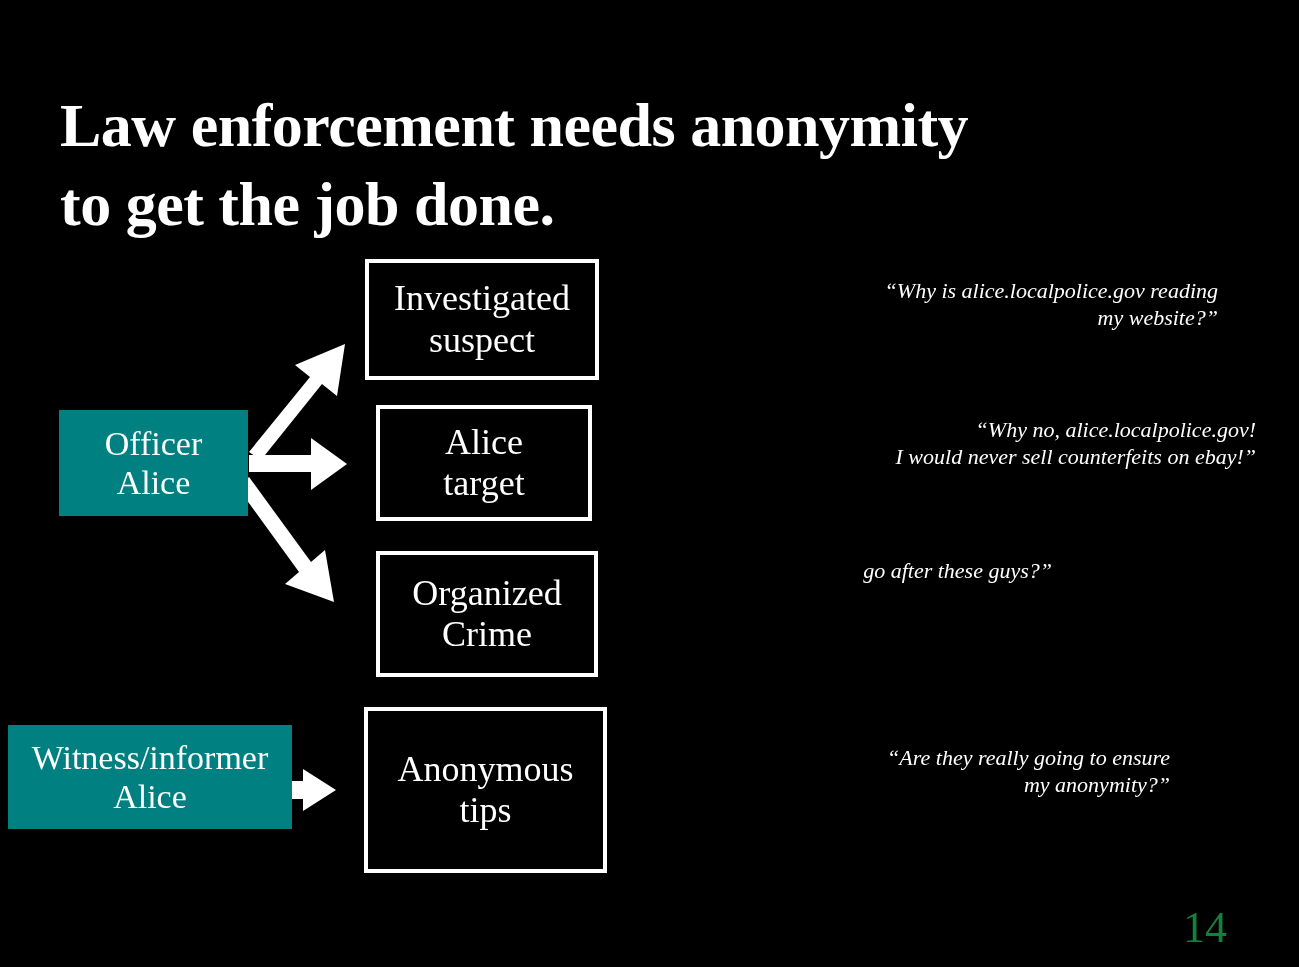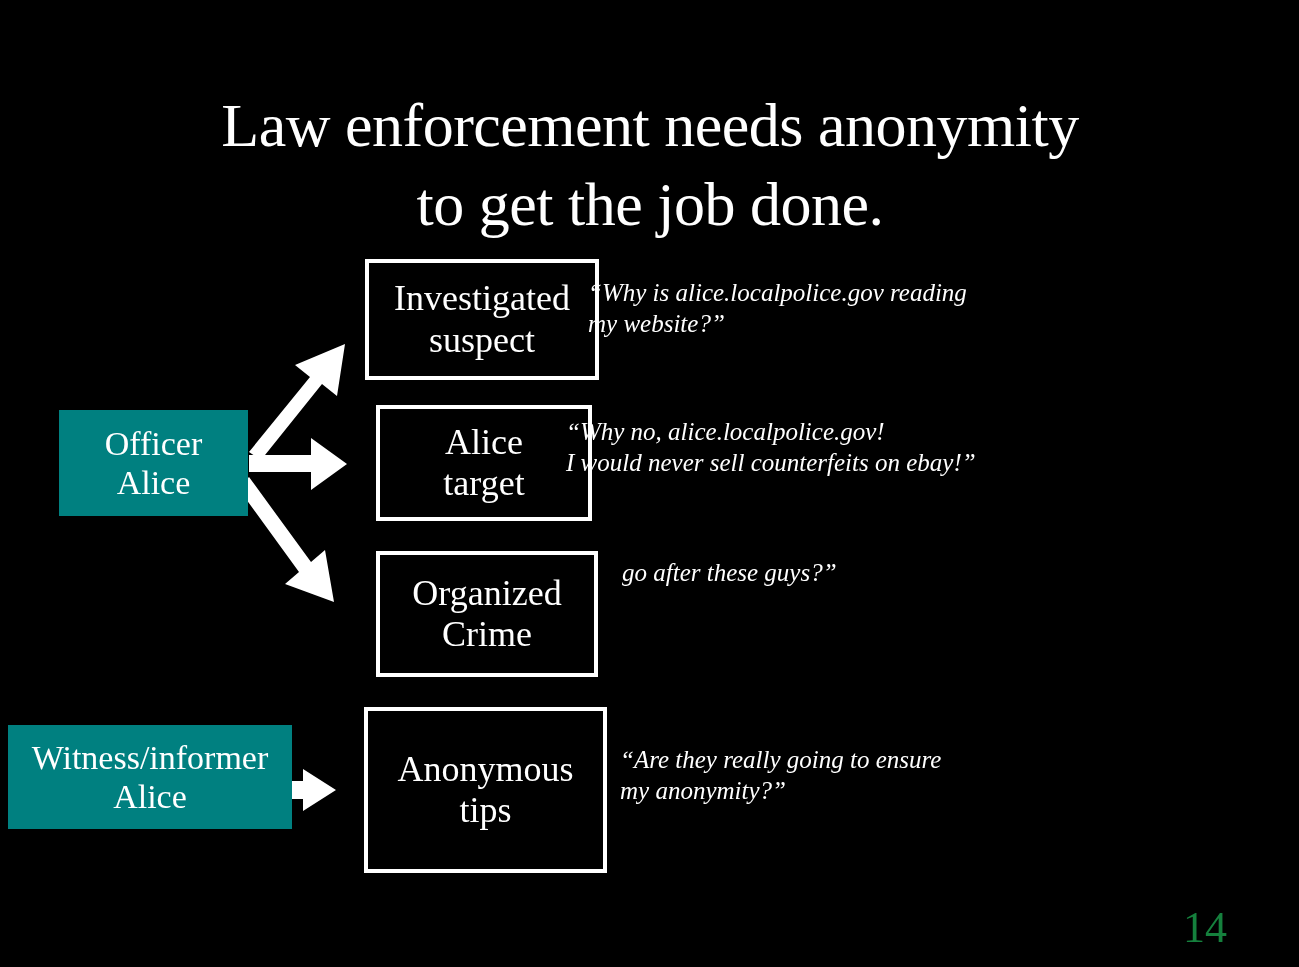--- a/index.html
+++ b/index.html
@@ -22,23 +22,22 @@
     height: 967px;
     background: #000000;
   }
 
   
   .slide-title {
     position: absolute;
     left: 60px;
     top: 86px;
     width: 1180px;
-    text-align: center;
     font-size: 62px;
-    font-weight: normal;
+    font-weight: bold;
     line-height: 1.28;
     letter-spacing: -0.5px;
     color: #ffffff;
     font-family: "Liberation Serif", "DejaVu Serif", serif;
   }
 
   
   .node {
     position: absolute;
     box-sizing: border-box;
@@ -91,22 +90,22 @@
     left: 0;
   }
 
   .node-label { display: block; }
 
   
   .quote {
     position: absolute;
     font-style: italic;
     color: #ffffff;
-    text-align: left;
-    font-size: 25px;
+    text-align: right;
+    font-size: 22px;
     line-height: 1.22;
     font-family: "Liberation Serif", "DejaVu Serif", serif;
   }
   #quote-0 { left: 588px; top: 278px; width: 630px; }
   #quote-1 { left: 566px; top: 417px; width: 690px; }
   #quote-2 { left: 622px; top: 558px; width: 430px; }
   #quote-3 { left: 620px; top: 745px; width: 550px; }
 
   
   .arrow-layer {

